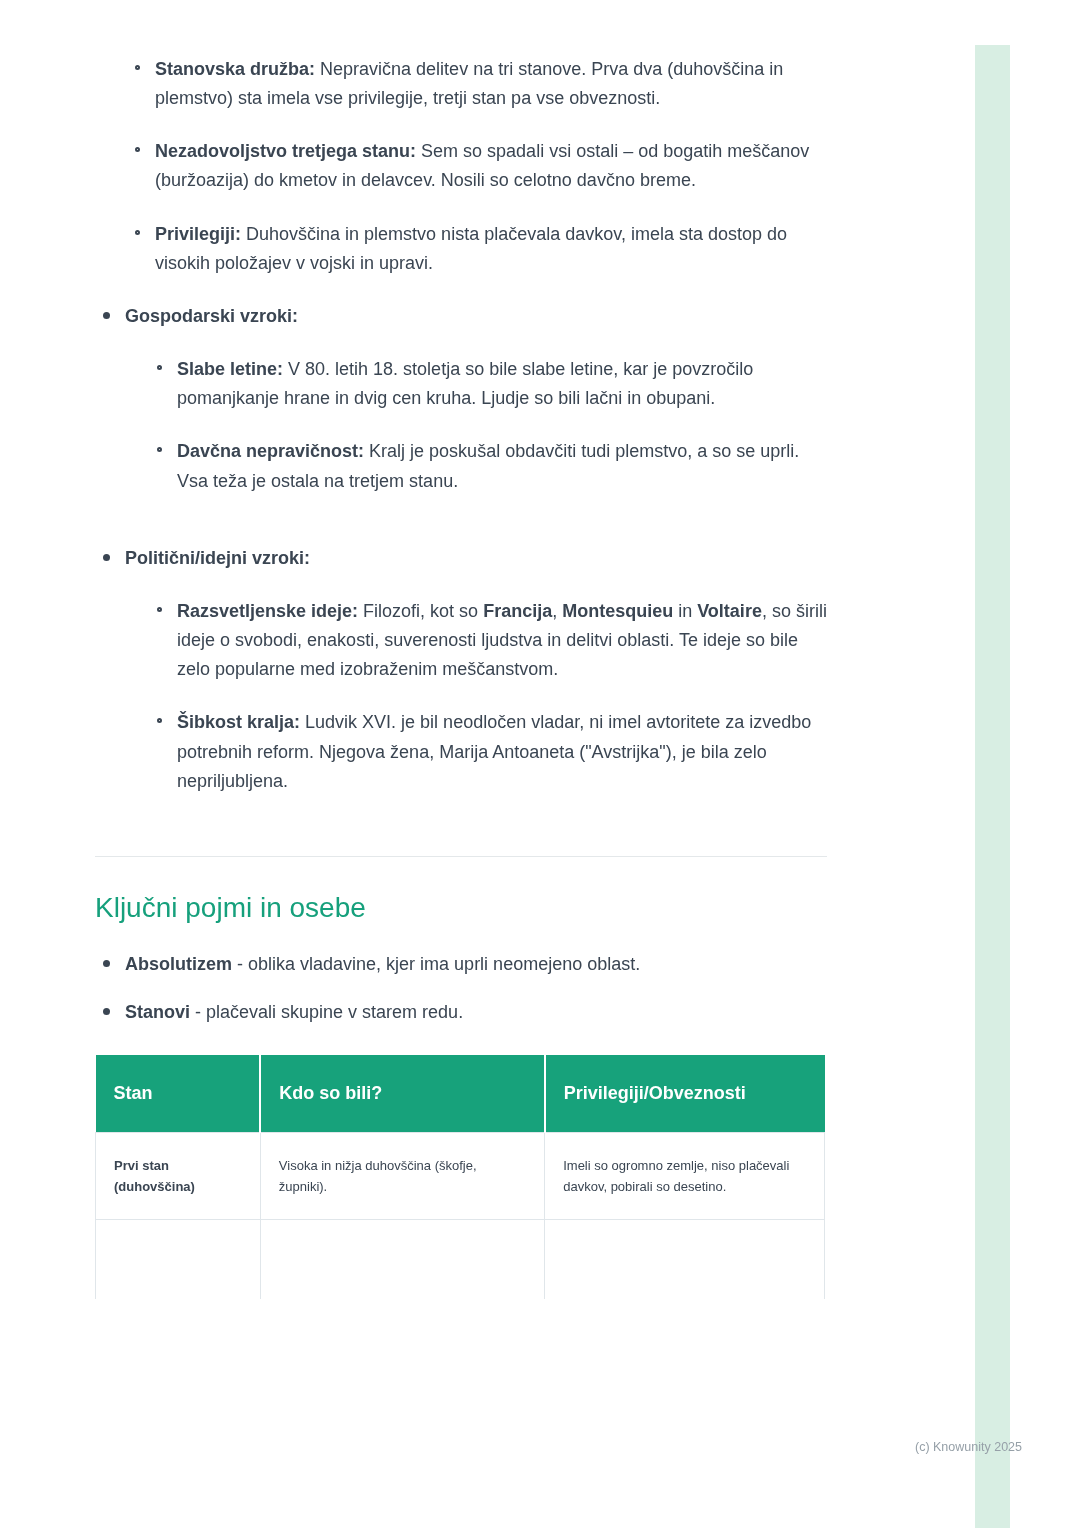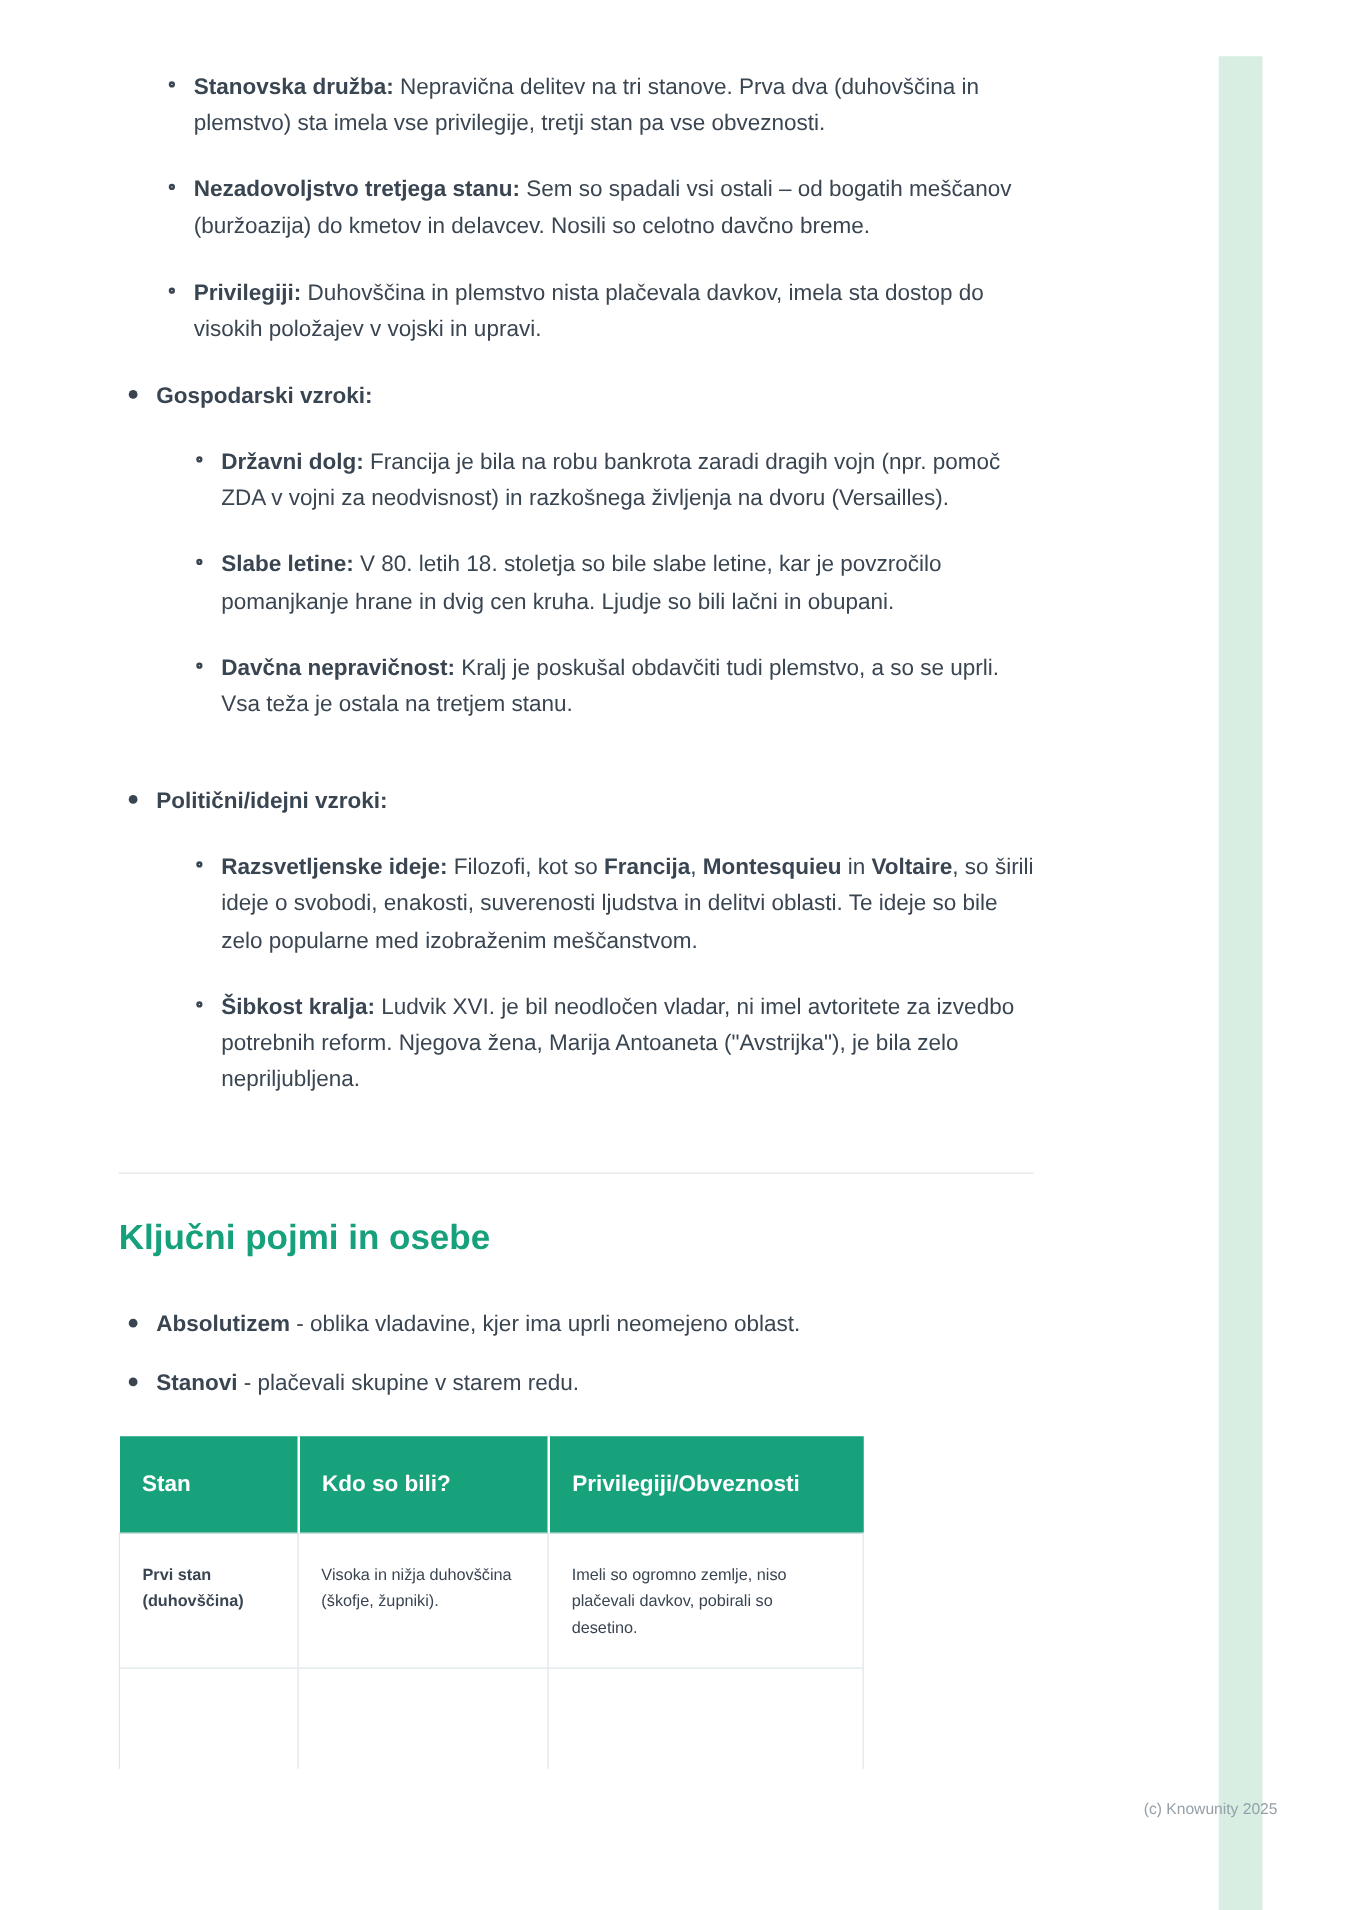--- a/index.html
+++ b/index.html
@@ -37,27 +37,27 @@
   ul.top-group { margin-left: 40px; }
   .bold { font-weight: 700; }
   .divider {
     border: none;
     border-top: 1px solid #e4e8ea;
     margin: 36px 0 0 0;
   }
   h2.section-heading {
     color: #16a07c;
     font-size: 28px;
-    font-weight: 700;
-    margin: 34px 0 38px 0;
+    font-weight: 400;
+    margin: 34px 0 26px 0;
     line-height: 1.2;
   }
   ul.terms li { margin-bottom: 18px; }
   .table-wrap { margin-top: 28px; }
-  table { border-collapse: collapse; width: 596px; }
+  table { border-collapse: collapse; width: 730px; }
   th {
     background: #17a27b;
     color: #ffffff;
     text-align: left;
     font-weight: 700;
     font-size: 18px;
     padding: 24px 18px;
     border-right: 2px solid #ffffff;
   }
   th:last-child { border-right: none; }
@@ -106,26 +106,20 @@
       </div>
     </li>
   </ul>
 
   <ul class="lvl1">
     <li>
       <span class="marker disc"></span>
       <div class="li-body">
         <span class="bold">Gospodarski vzroki:</span>
         <ul class="lvl2 nested">
-          <li>
-            <span class="marker circle"></span>
-            <div class="li-body">
-              <span class="bold">Državni dolg:</span><span> Francija je bila na robu bankrota zaradi dragih vojn (npr. pomoč ZDA v vojni za neodvisnost) in razkošnega življenja na dvoru (Versailles).</span>
-            </div>
-          </li>
           <li>
             <span class="marker circle"></span>
             <div class="li-body">
               <span class="bold">Slabe letine:</span><span> V 80. letih 18. stoletja so bile slabe letine, kar je povzročilo pomanjkanje hrane in dvig cen kruha. Ljudje so bili lačni in obupani.</span>
             </div>
           </li>
           <li>
             <span class="marker circle"></span>
             <div class="li-body">
               <span class="bold">Davčna nepravičnost:</span><span> Kralj je poskušal obdavčiti tudi plemstvo, a so se uprli. Vsa teža je ostala na tretjem stanu.</span>

